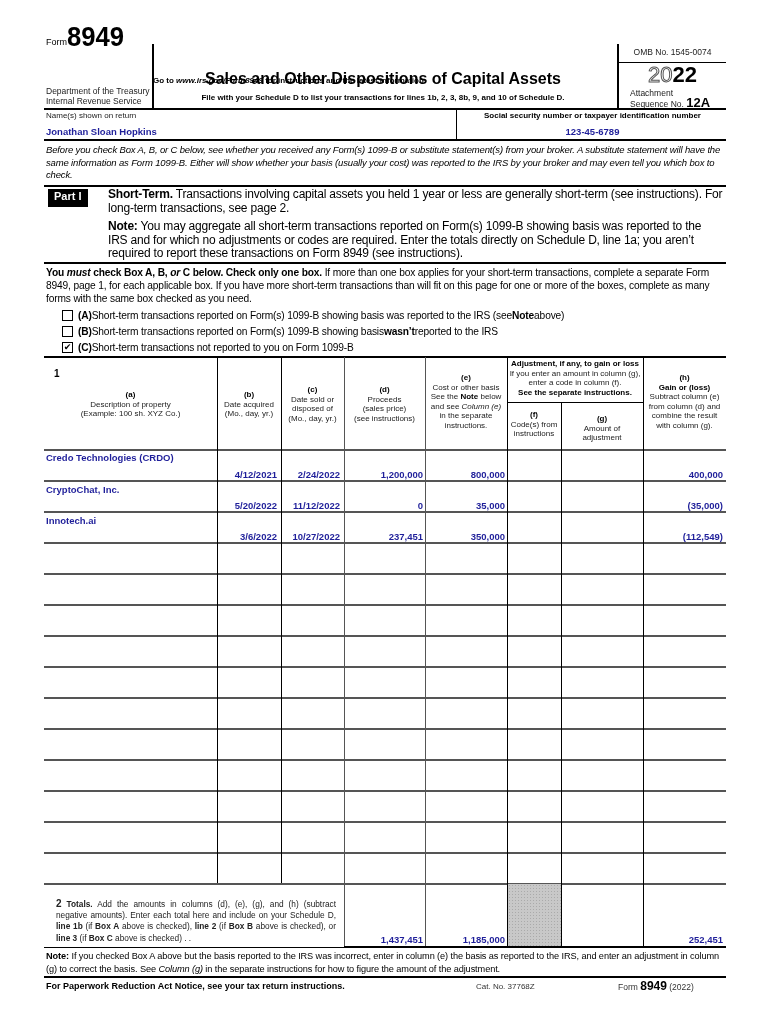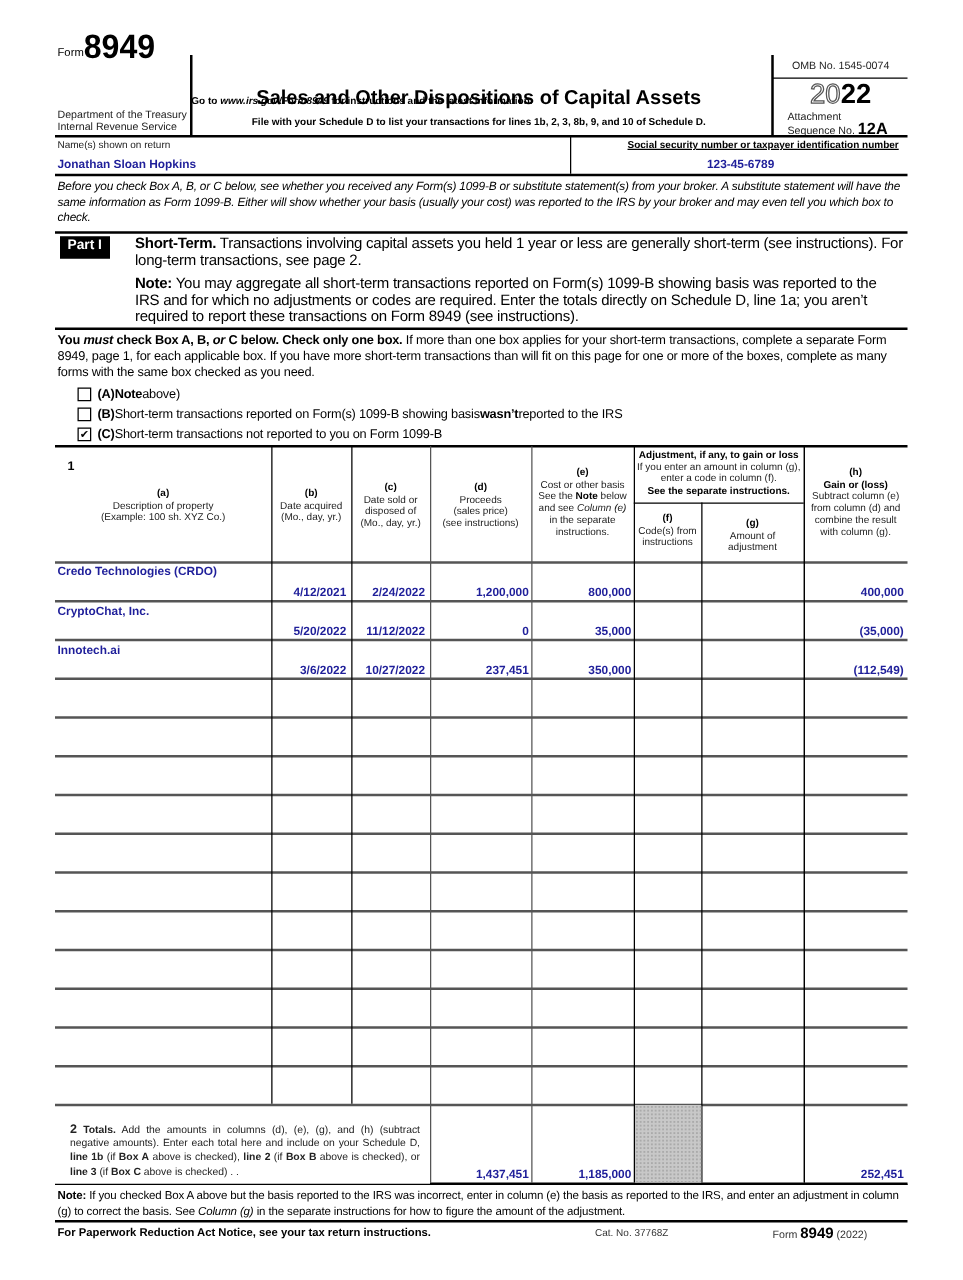--- a/index.html
+++ b/index.html
@@ -17,21 +17,21 @@
   .sub1 { left:153px; top:76px; width:460px; font-size:8px; font-weight:bold; }
   .sub1 i { font-weight:bold; }
   .sub2 { left:153px; top:93px; width:460px; text-align:center; font-size:8px; font-weight:bold; }
   .omb { left:620px; top:47px; width:105px; text-align:center; font-size:8.5px; color:#222; }
   .year { left:620px; top:62px; width:105px; text-align:center; font-size:22px; font-weight:bold; }
   .year .outline { color:#fff; -webkit-text-stroke:1px #555; font-weight:normal; }
   .attach { left:630px; top:88px; font-size:8.5px; line-height:10px; color:#222; }
   .attach b { font-size:13px; color:#000; }
   .name-label { left:46px; top:111px; font-size:8px; color:#222; }
   .name-val { left:46px; top:126px; font-size:9.5px; font-weight:bold;text-align:center; }
-  .ssn-label { left:478px; top:111px; width:265px; text-align:center; font-size:8px; font-weight:bold;text-decoration:underline; }
+  .ssn-label { left:460px; top:111px; width:265px; text-align:center; font-size:8px; font-weight:bold; }
   .ssn-val { left:460px; top:126px; width:265px; text-align:center; font-size:9.5px; font-weight:bold; }
 
   .intro { left:46px; top:144px; width:680px; font-size:9.5px; font-style:italic; line-height:12.5px; letter-spacing:-0.15px; }
   .part-badge { left:48px; top:189px; background:#000; color:#fff; font-size:11px; font-weight:bold; padding:1px 6px 5px 6px; }
   .part-text { left:108px; top:188px; width:615px; font-size:12px; line-height:13.5px; letter-spacing:-0.2px; }
   .part-note { left:108px; top:220px; width:615px; font-size:12px; line-height:13.5px; letter-spacing:-0.2px; }
 
   .must { left:46px; top:266px; width:680px; font-size:10.2px; line-height:13px; letter-spacing:-0.15px; }
   .cb-row { left:62px; font-size:10.2px; display:flex; align-items:center; letter-spacing:-0.15px; }
   .cb { width:9px; height:9px; border:1px solid #000; margin-right:5px; font-size:9px; line-height:9px; text-align:center; }
@@ -87,20 +87,21 @@
 <div class="abs part-badge">Part I</div>
 <div class="abs part-text"><b>Short-Term.</b><span> Transactions involving capital assets you held 1 year or less are generally short-term (see instructions). For long-term transactions, see page 2.</span></div>
 <div class="abs part-note"><b>Note:</b><span> You may aggregate all short-term transactions reported on Form(s) 1099-B showing basis was reported to the IRS and for which no adjustments or codes are required. Enter the totals directly on Schedule D, line 1a; you aren’t required to report these transactions on Form 8949 (see instructions).</span></div>
 <div class="hline" style="left:44px; top:262px; width:682px; height:1.5px;"></div>
 
 <div class="abs must"><b>You </b><b><i>must</i></b><b> check Box A, B, </b><b><i>or</i></b><b> C below. Check only one box.</b><span> If more than one box applies for your short-term transactions, complete a separate Form 8949, page 1, for each applicable box. If you have more short-term transactions than will fit on this page for one or more of the boxes, complete as many forms with the same box checked as you need.</span></div>
 
 <div class="abs cb-row" style="top:310px;">
   <div class="cb"></div>
   <b>(A)</b>
+    <span> Short-term transactions reported on Form(s) 1099-B showing basis was reported to the IRS (see </span>
     <b>Note</b>
     <span> above)</span>
 </div>
 <div class="abs cb-row" style="top:326px;">
   <div class="cb"></div>
   <b>(B)</b>
     <span> Short-term transactions reported on Form(s) 1099-B showing basis </span>
     <b>wasn’t</b>
     <span> reported to the IRS</span>
 </div>

